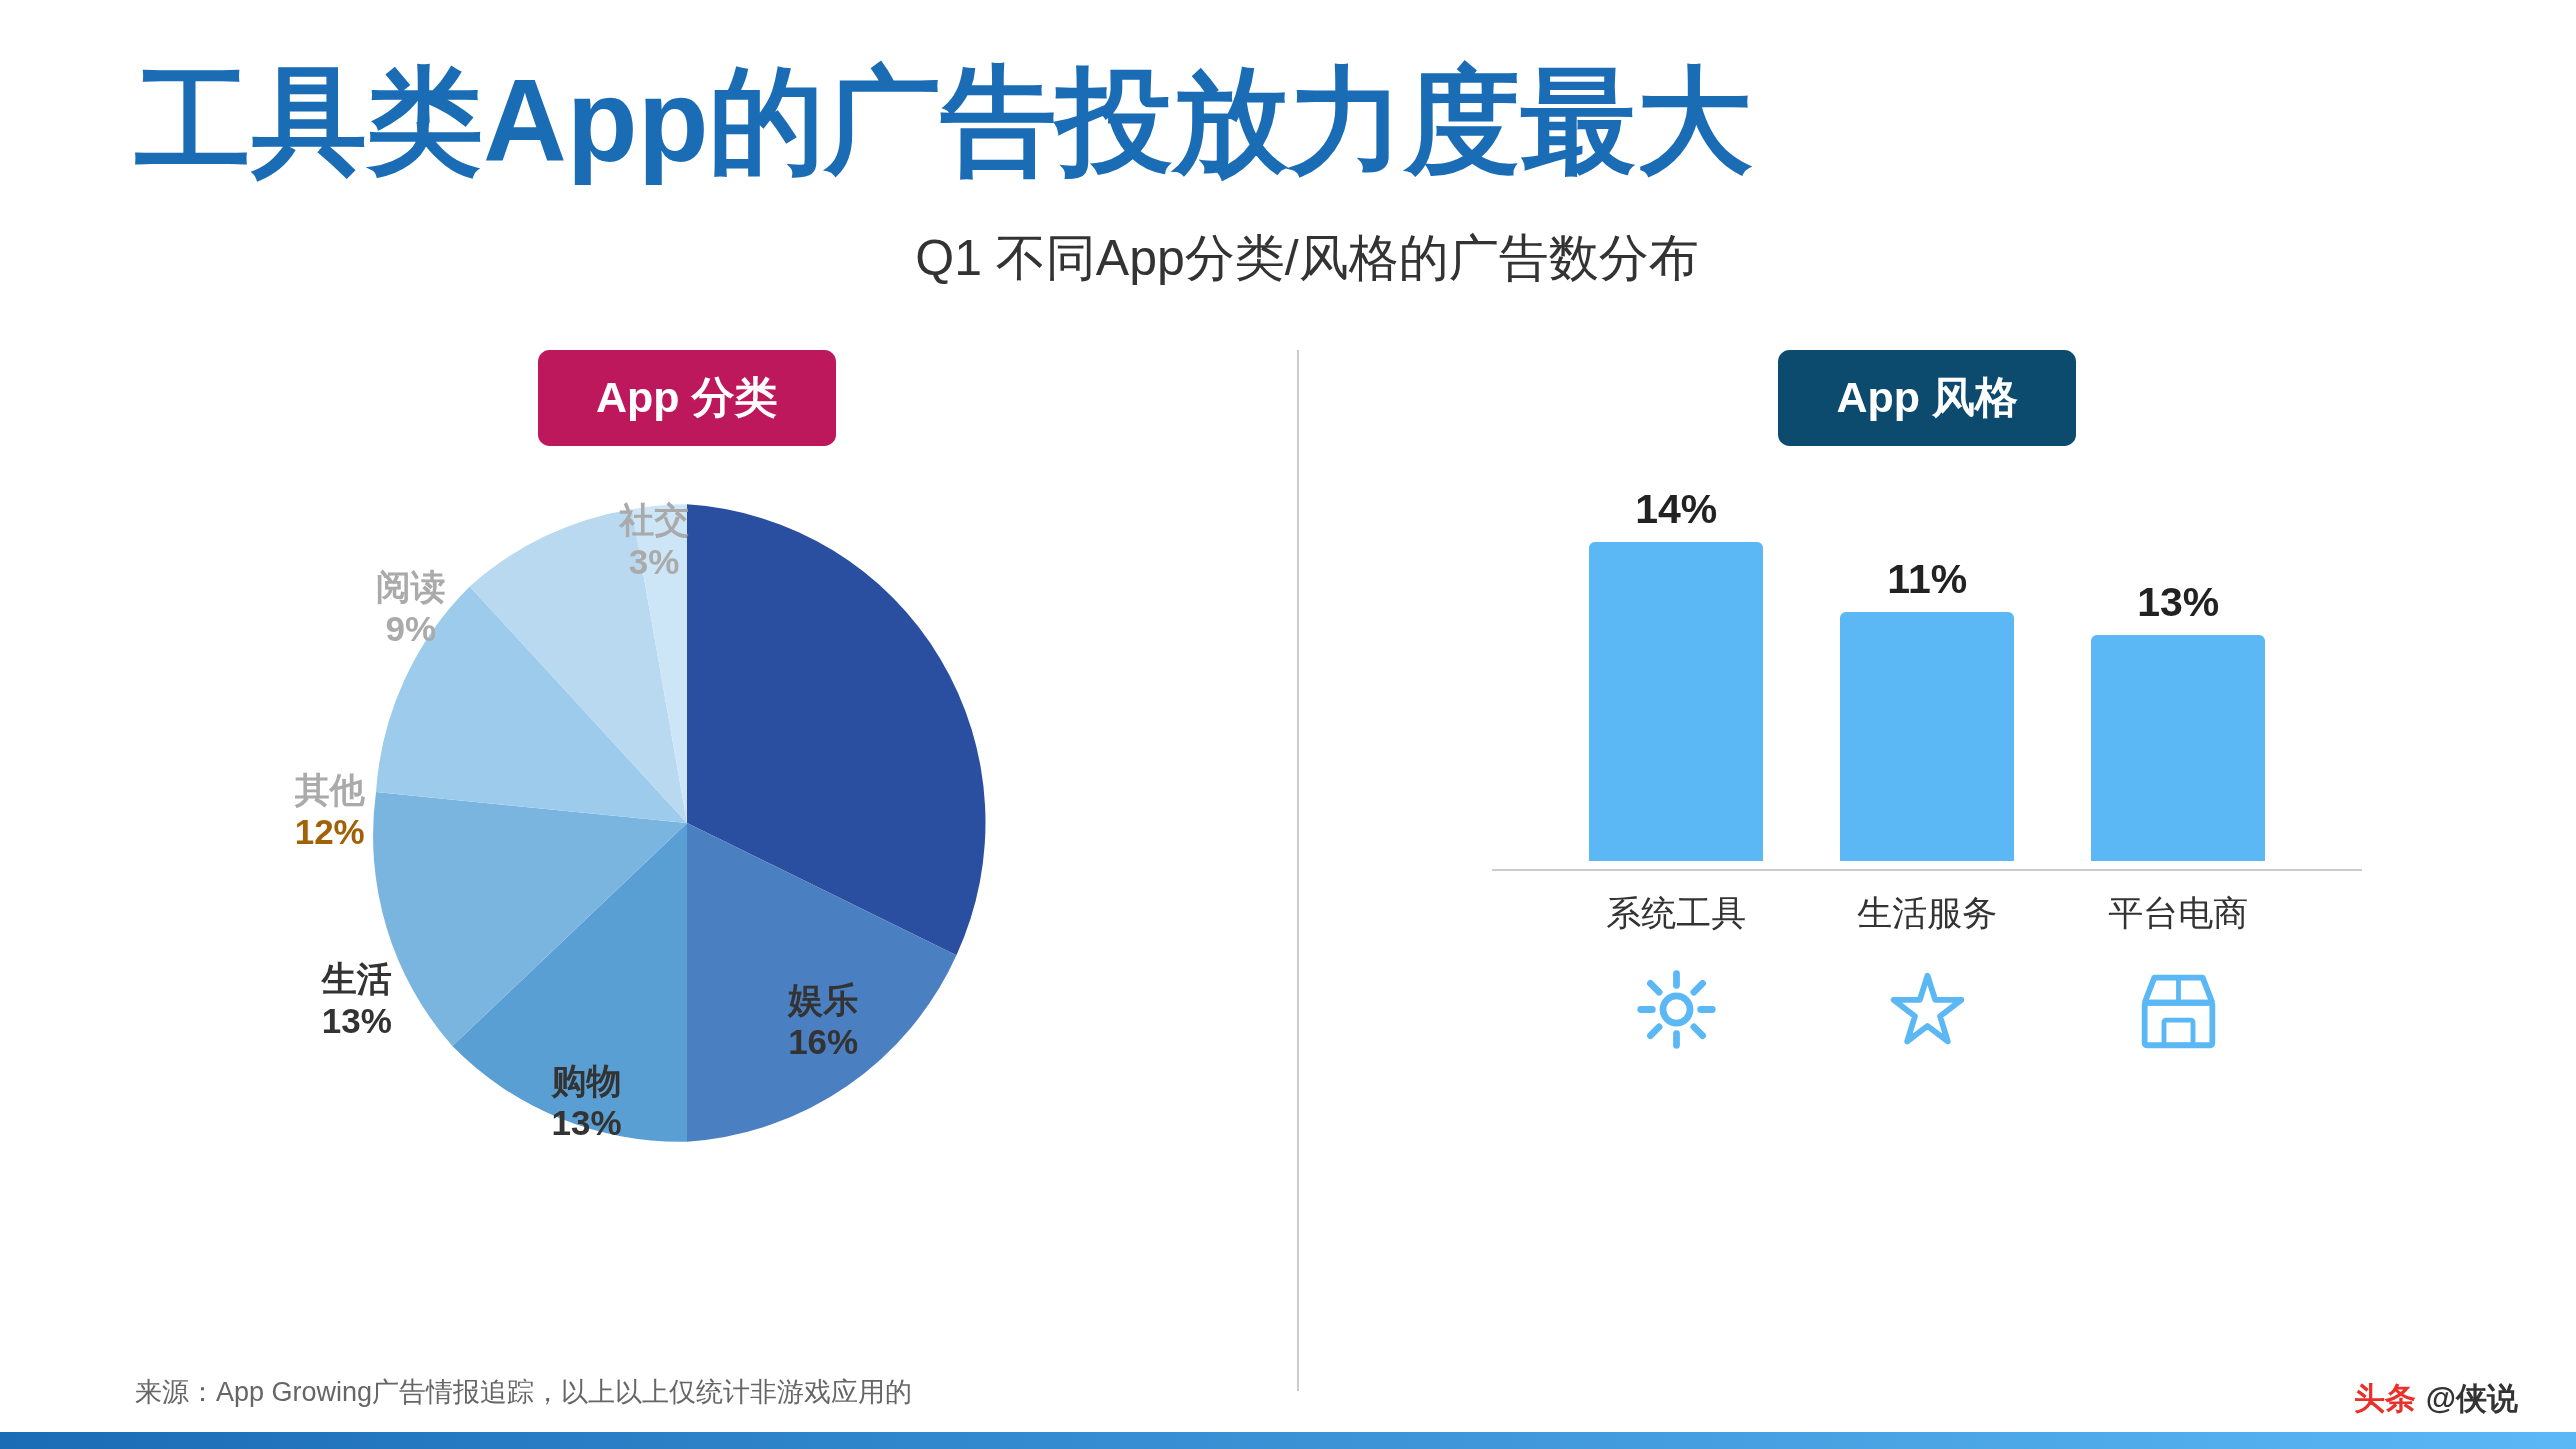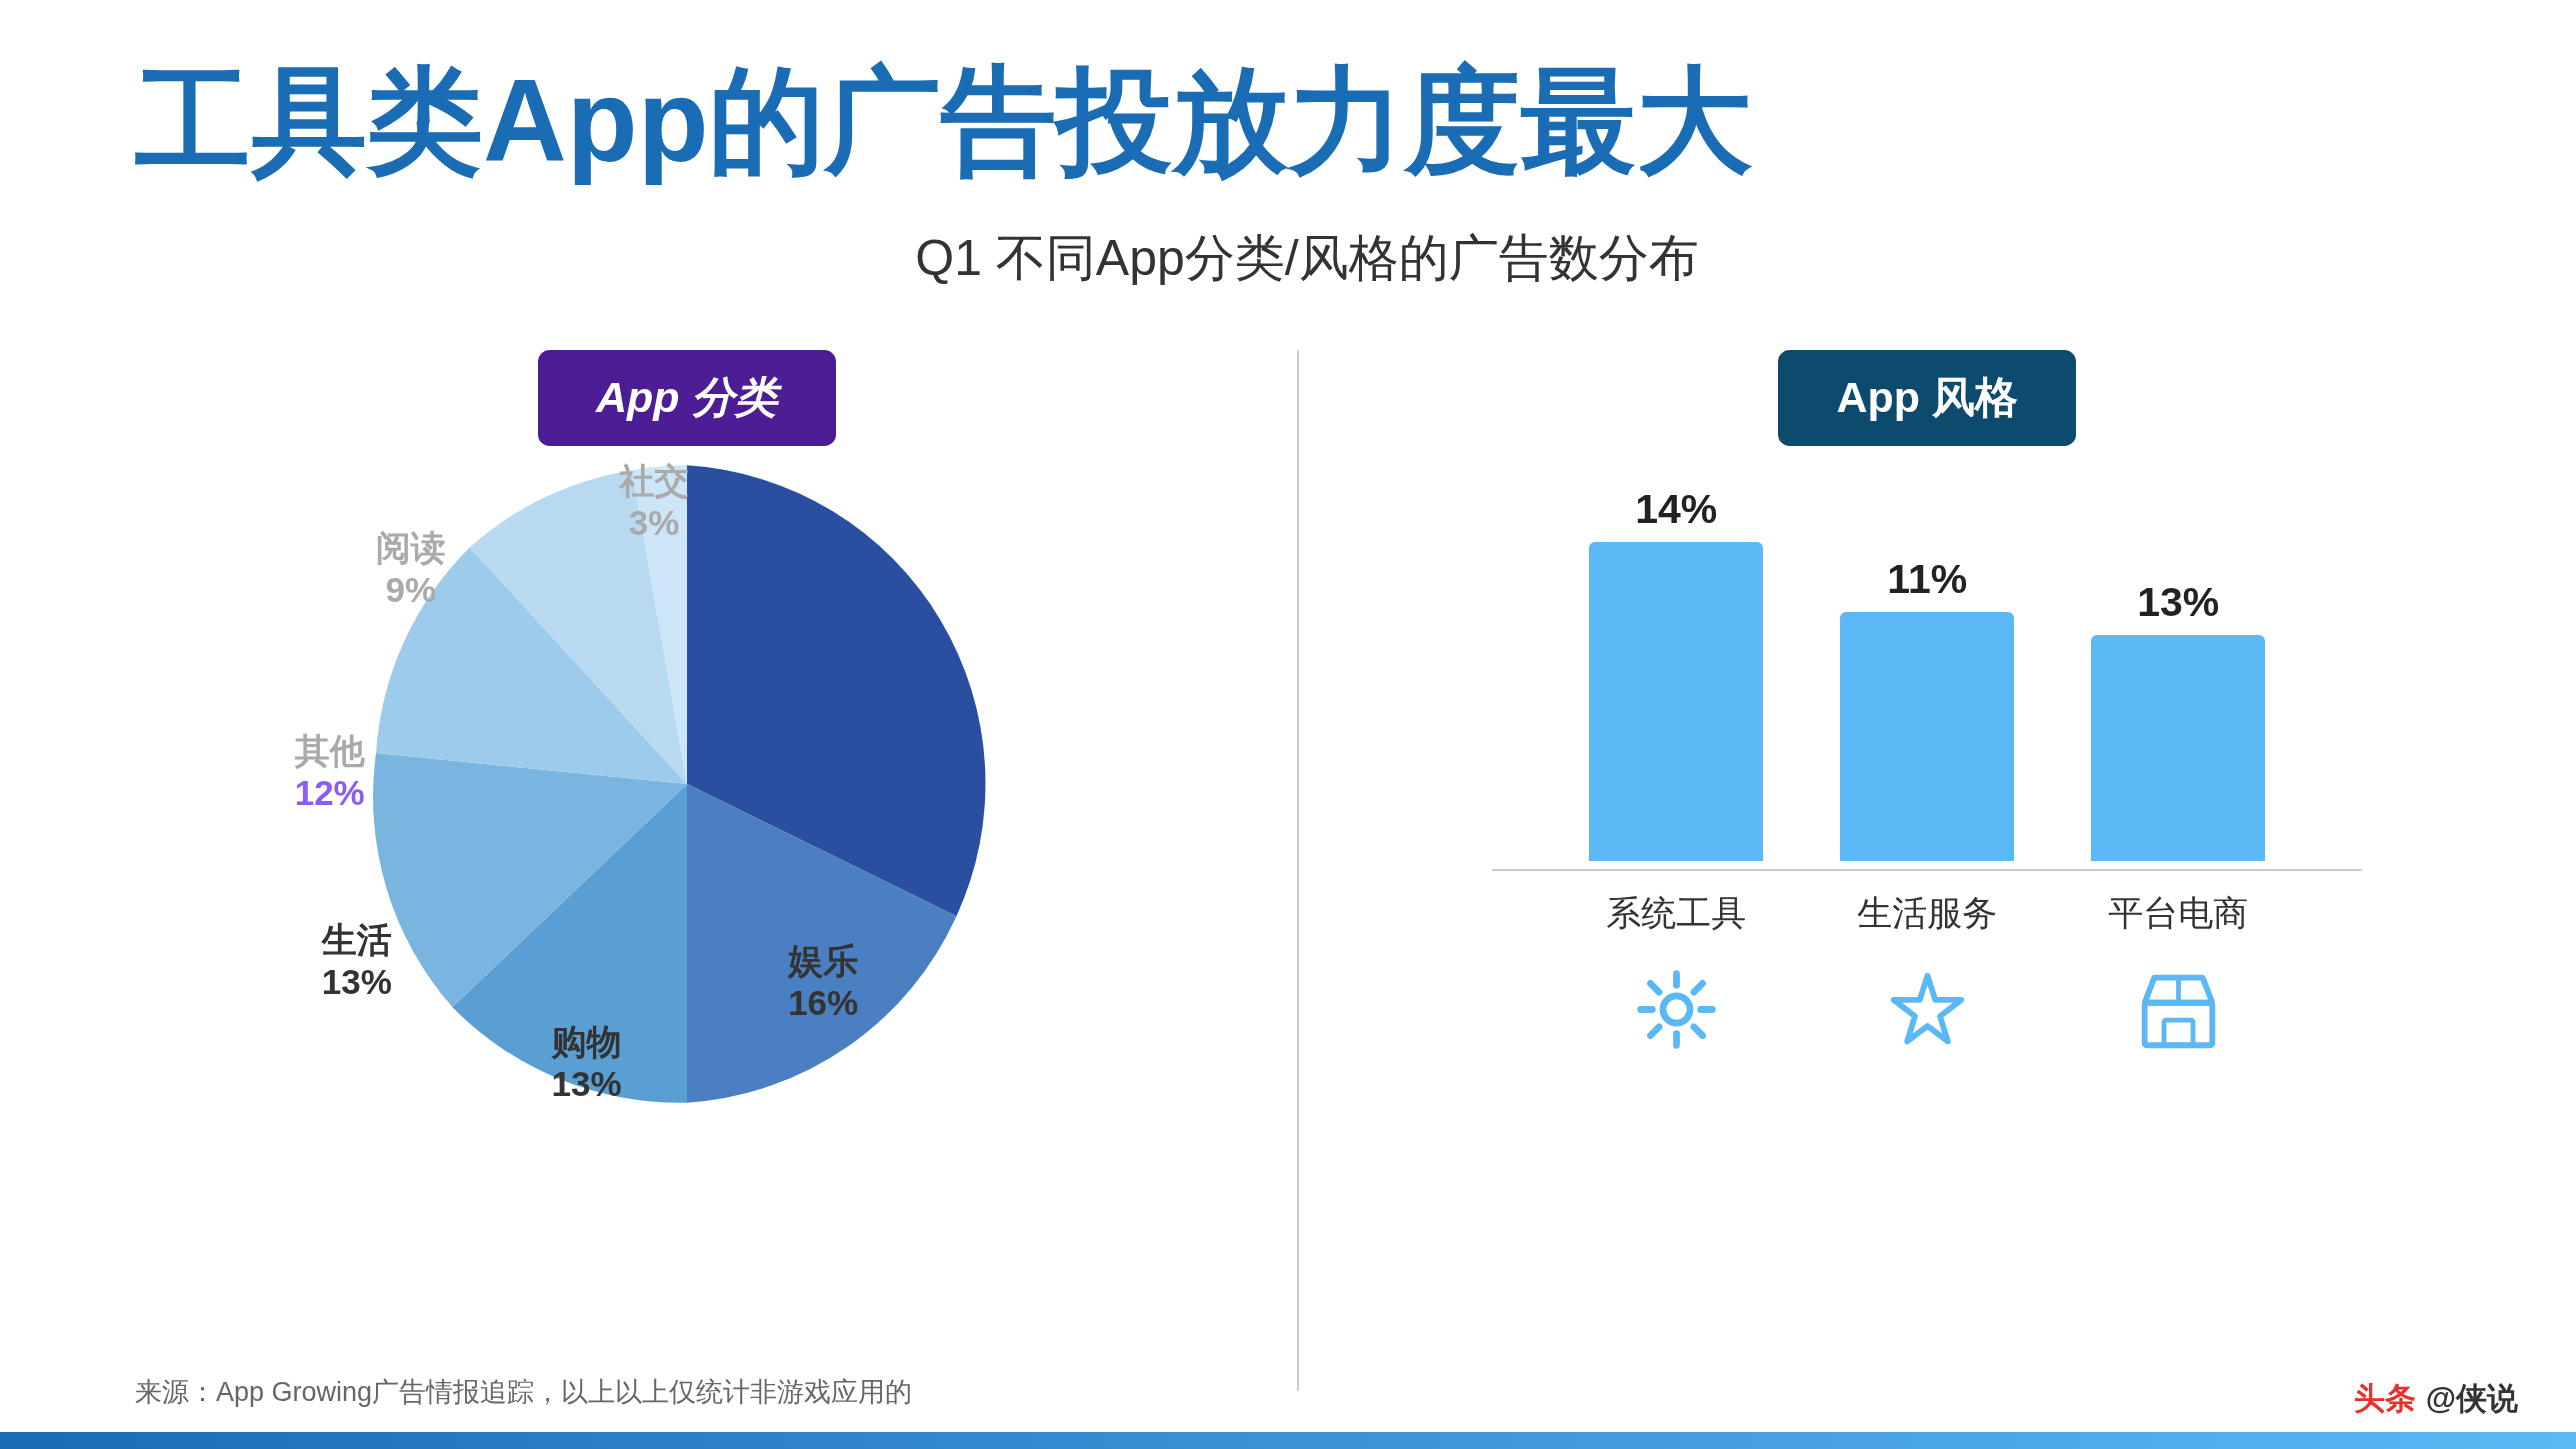--- a/index.html
+++ b/index.html
@@ -48,27 +48,27 @@
       flex: 1;
       display: flex;
       flex-direction: column;
       align-items: center;
       position: relative;
       border-right: 2.9px solid #ccc;
       padding-right: 58px;
     }
 
     .app-category-badge {
-      background: #4c1d95;
+      background: #be185d;
       color: #fff;
       font-size: 43px;
       font-weight: 700;
       padding: 19.3px 58px;
       border-radius: 11.6px;
-      font-style: italic;
+      margin-bottom: 39px;
     }
 
     .pie-wrapper {
       position: relative;
       width: 676px;
       height: 676px;
     }
 
     .pie-wrapper svg {
       width: 100%;
@@ -267,21 +267,21 @@
             <div class="pct" style="color:#333;font-size:35px;">13%</div>
           </div>
 
           <div class="pie-label" style="top:70%;left:-4%;">
             <div class="name" style="color:#333;font-size:35px;">生活</div>
             <div class="pct" style="color:#333;font-size:35px;">13%</div>
           </div>
 
           <div class="pie-label" style="top:42%;left:-8%;">
             <div class="name" style="color:#aaa;font-size:35px;">其他</div>
-            <div class="pct" style="color:#8b5cf6;font-size:35px;">12%</div>
+            <div class="pct" style="color:#a16207;font-size:35px;">12%</div>
           </div>
 
           <div class="pie-label" style="top:12%;left:4%;">
             <div class="name" style="color:#aaa;font-size:35px;">阅读</div>
             <div class="pct" style="color:#aaa;font-size:35px;">9%</div>
           </div>
 
           <div class="pie-label" style="top:2%;left:40%;">
             <div class="name" style="color:#aaa;font-size:35px;">社交</div>
             <div class="pct" style="color:#aaa;font-size:35px;">3%</div>

